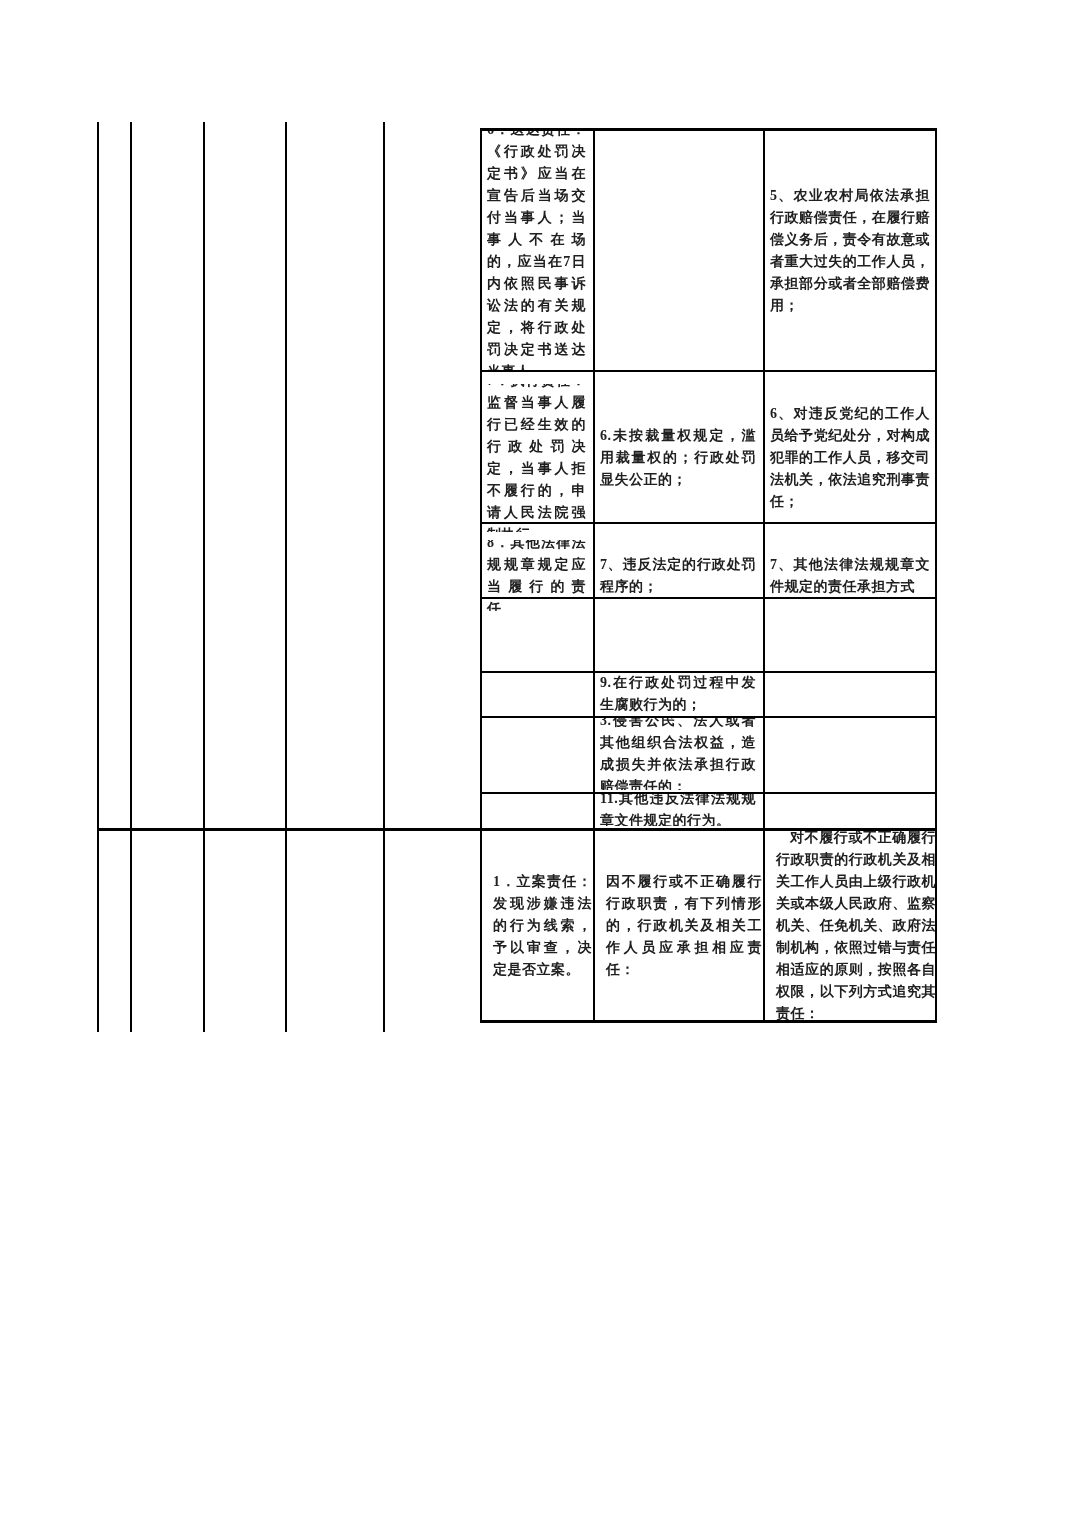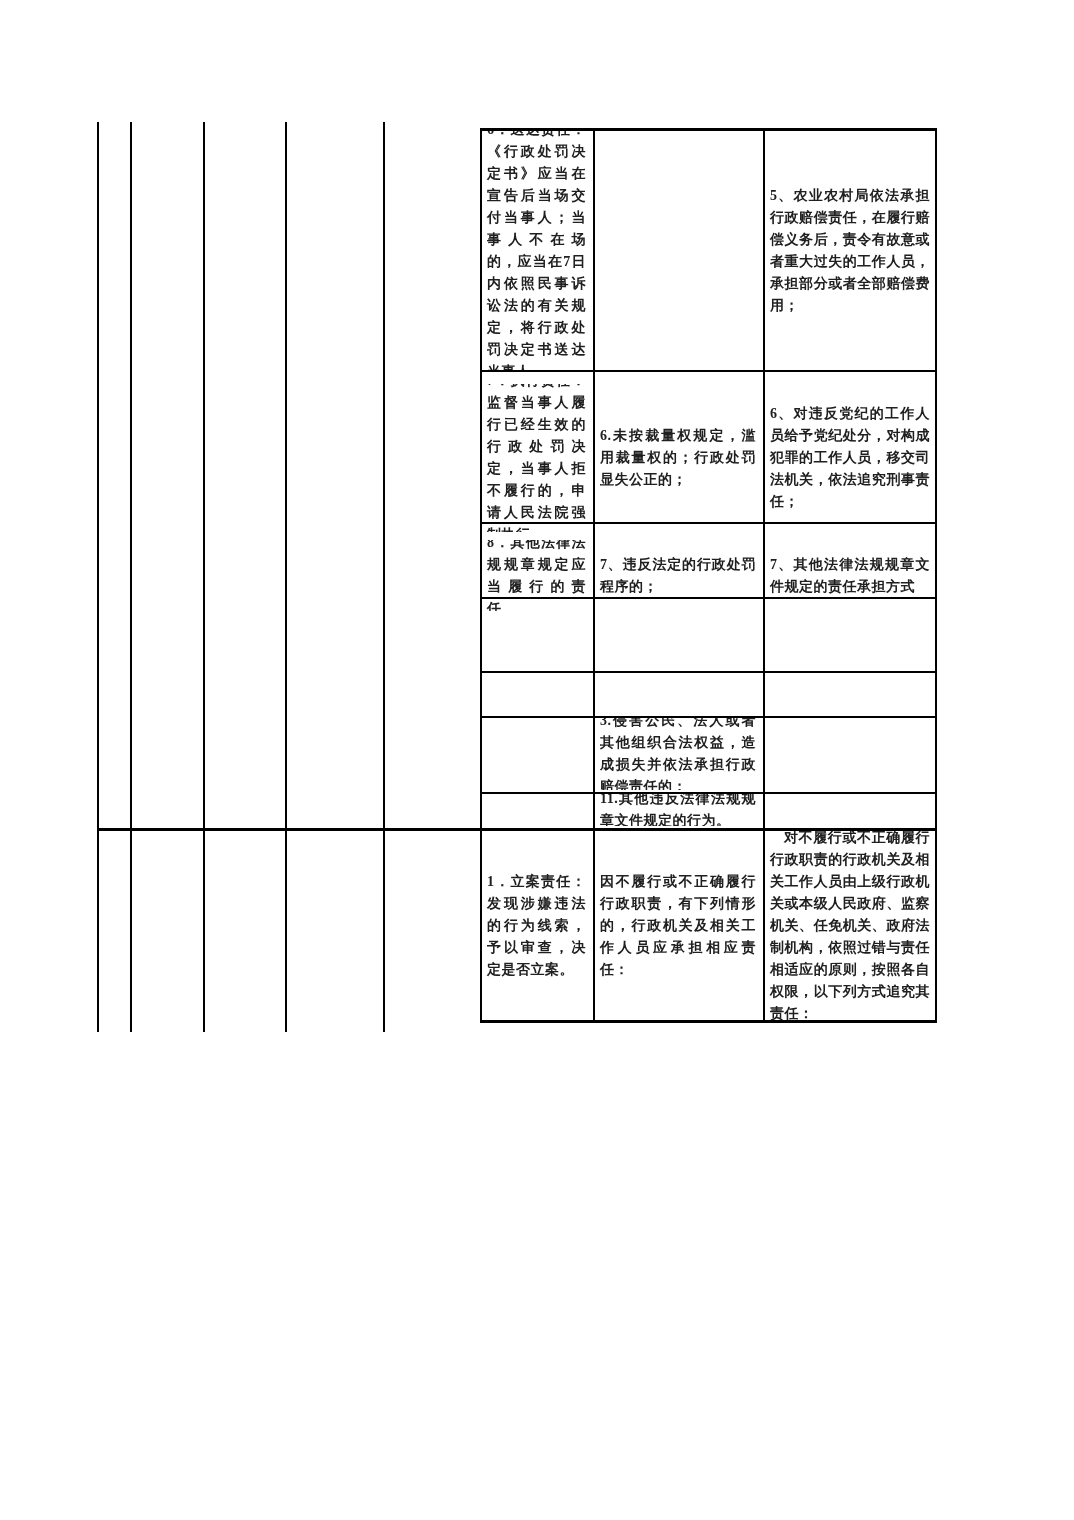--- a/index.html
+++ b/index.html
@@ -38,21 +38,21 @@
   .colF { left: 482px; width: 109px; }
   .colG { left: 595px; width: 166px; }
   .colH { left: 765px; width: 170px; }
   .r1 { top: 131px; height: 239px; }
   .r2 { top: 384px; height: 148px; }
   .r3 { top: 540px; height: 71px; align-items: center; }
   .r4 { top: 599px; height: 70px; }
   .r5 { top: 673px; height: 41px; }
   .r6 { top: 718px; height: 72px; }
   .r7 { top: 794px; height: 32px; }
-  .rb { top: 831px; height: 189px; }
+  .rb { top: 831px; height: 189px; margin-left: 6px; }
   .indent-first > span { text-indent: 1em; }
 </style>
 </head>
 <body>
 
 <div class="page">
 
   <div class="line vthin" style="left:97px"></div>
   <div class="line vthin" style="left:130px"></div>
   <div class="line vthin" style="left:203px"></div>
@@ -94,20 +94,23 @@
   <div class="cell colF r3">
     <span>8．其他法律法规规章规定应当履行的责任。</span>
   </div>
   <div class="cell colG r3">
     <span>7、违反法定的行政处罚程序的；</span>
   </div>
   <div class="cell colH r3">
     <span>7、其他法律法规规章文件规定的责任承担方式</span>
   </div>
 
+  <div class="cell colG r5">
+    <span>9.在行政处罚过程中发生腐败行为的；</span>
+  </div>
   <div class="cell colG r6">
     <span>3.侵害公民、法人或者其他组织合法权益，造成损失并依法承担行政赔偿责任的；</span>
   </div>
   <div class="cell colG r7">
     <span>11.其他违反法律法规规章文件规定的行为。</span>
   </div>
 
   <div class="cell colF rb">
     <span>1．立案责任：发现涉嫌违法的行为线索，予以审查，决定是否立案。</span>
   </div>

